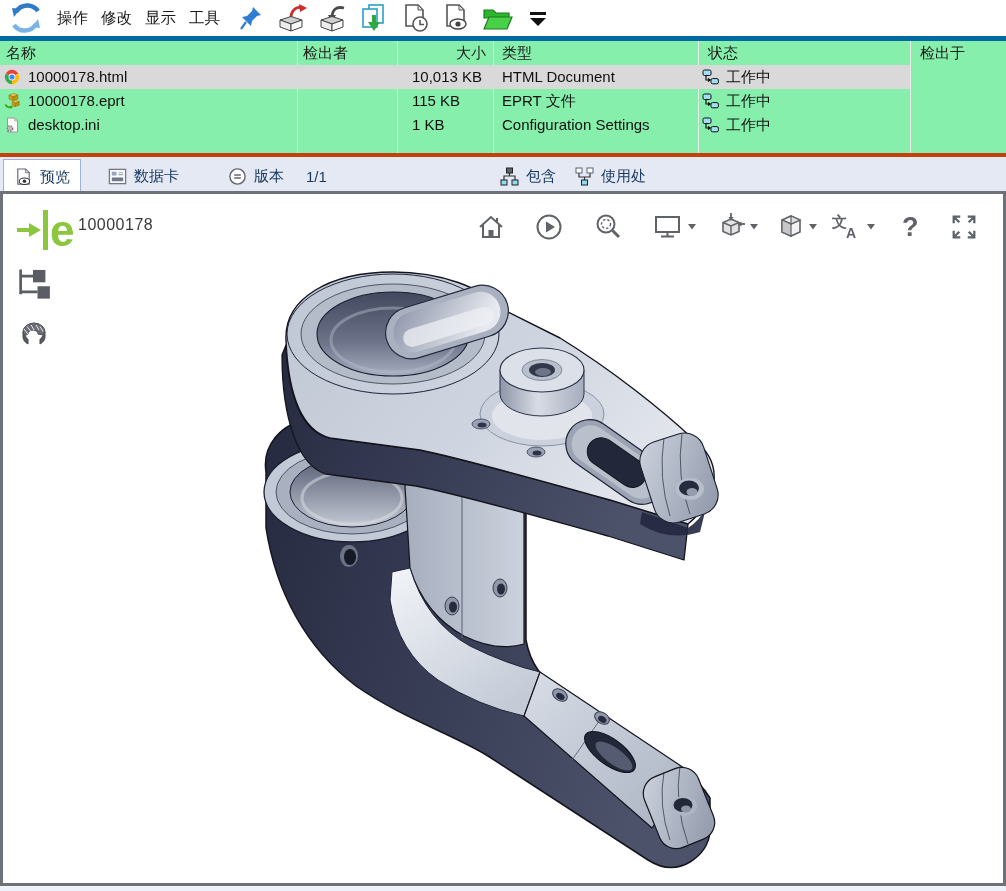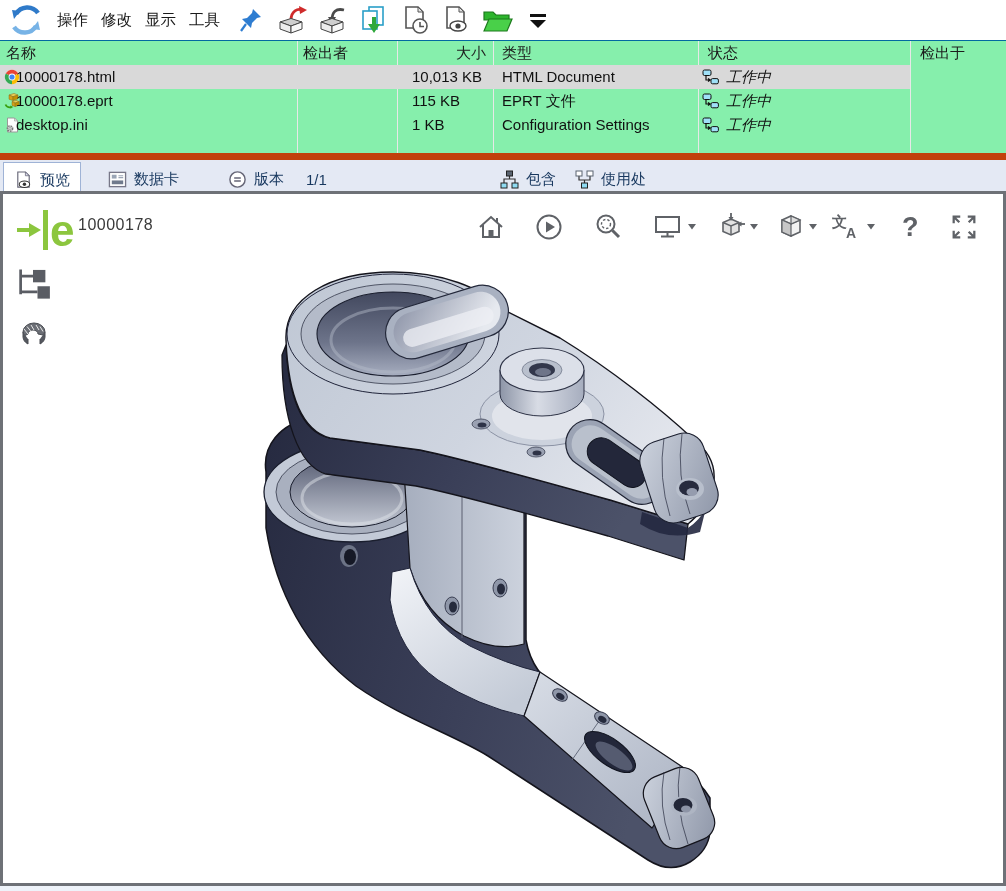--- a/index.html
+++ b/index.html
@@ -1,41 +1,41 @@
 <!DOCTYPE html>
 <html><head>
 <meta charset="utf-8">
 <style>
   * { margin:0; padding:0; box-sizing:border-box; }
   html,body { width:1006px; height:891px; background:#fff; font-family:"Liberation Sans",sans-serif; overflow:hidden; }
   #window { position:relative; width:1006px; height:891px; background:#fff; }
 
   
-  #toolbar { position:absolute; left:0; top:0; width:1006px; height:41px; background:#fff; border-bottom:1px solid #0369a1; display:flex; align-items:center; }
+  #toolbar { position:absolute; left:0; top:0; width:1006px; height:41px; background:#fff; border-bottom:5px solid #0369a1; display:flex; align-items:center; }
   #toolbar .logo { margin-left:8px; width:36px; height:36px; }
   .menu-item { font-size:15.5px; color:#1a1a1a; margin-left:13px; cursor:default; }
   .tb-icon { width:34px; height:32px; margin-left:7px; display:flex; align-items:center; justify-content:center; }
   .tb-icon.first { margin-left:14px; }
 
   
   #filetable { position:absolute; left:0; top:41px; width:1006px; height:112px; background:#86efac; }
   .colsep { position:absolute; top:0; width:1px; height:112px; background:#e8e8e8; }
   .hdr { position:absolute; top:0; height:24px; font-size:15px; color:#1c1c1c; line-height:24px; white-space:nowrap; }
   .row { position:absolute; left:0; width:1006px; height:24px; font-size:15px; color:#111; }
   .row.selected .rowbg { position:absolute; left:0; top:0; width:910px; height:24px; background:#d9d9d9; }
   .cell { position:absolute; top:0; line-height:24px; white-space:nowrap; }
   .fi { position:absolute; left:4px; top:4px; width:16px; height:16px; }
-  .c-name { left:16px; }
+  .c-name { left:28px; }
   .c-size { left:412px; width:94px; text-align:left; }
   .c-type { left:502px; }
   .st-ic { position:absolute; left:702px; top:4px; width:17px; height:16px; }
-  .c-status { left:726px;font-style:italic; }
+  .c-status { left:726px; }
 
   
-  #tabstrip { position:absolute; left:0; top:153px; width:1006px; height:38px; background:#e4e9f4; border-top:7px solid #c2410c; }
+  #tabstrip { position:absolute; left:0; top:153px; width:1006px; height:38px; background:#e4e9f4; border-top:4px solid #c2410c; }
   .tab { position:absolute; top:0; height:38px; display:flex; align-items:center; font-size:15px; color:#17375e; cursor:default; }
   .tab .ticon { margin-right:7px; display:flex; }
   .tab.active { background:#fff; border:1px solid #9fb3d6; border-bottom:none; top:2px; height:36px; padding:0 10px; }
   .tab .suffix { margin-left:22px; }
 
   
   #preview { position:absolute; left:0; top:191px; width:1006px; height:695px; border:3px solid #6e7177; background:#fff; }
   #bottomstrip { position:absolute; left:0; top:886px; width:1006px; height:5px; background:#eef3fa; }
   .pv { position:absolute; }
   #partname { left:75px; top:22px; font-size:16px; color:#3a3a3a; letter-spacing:.5px; }

